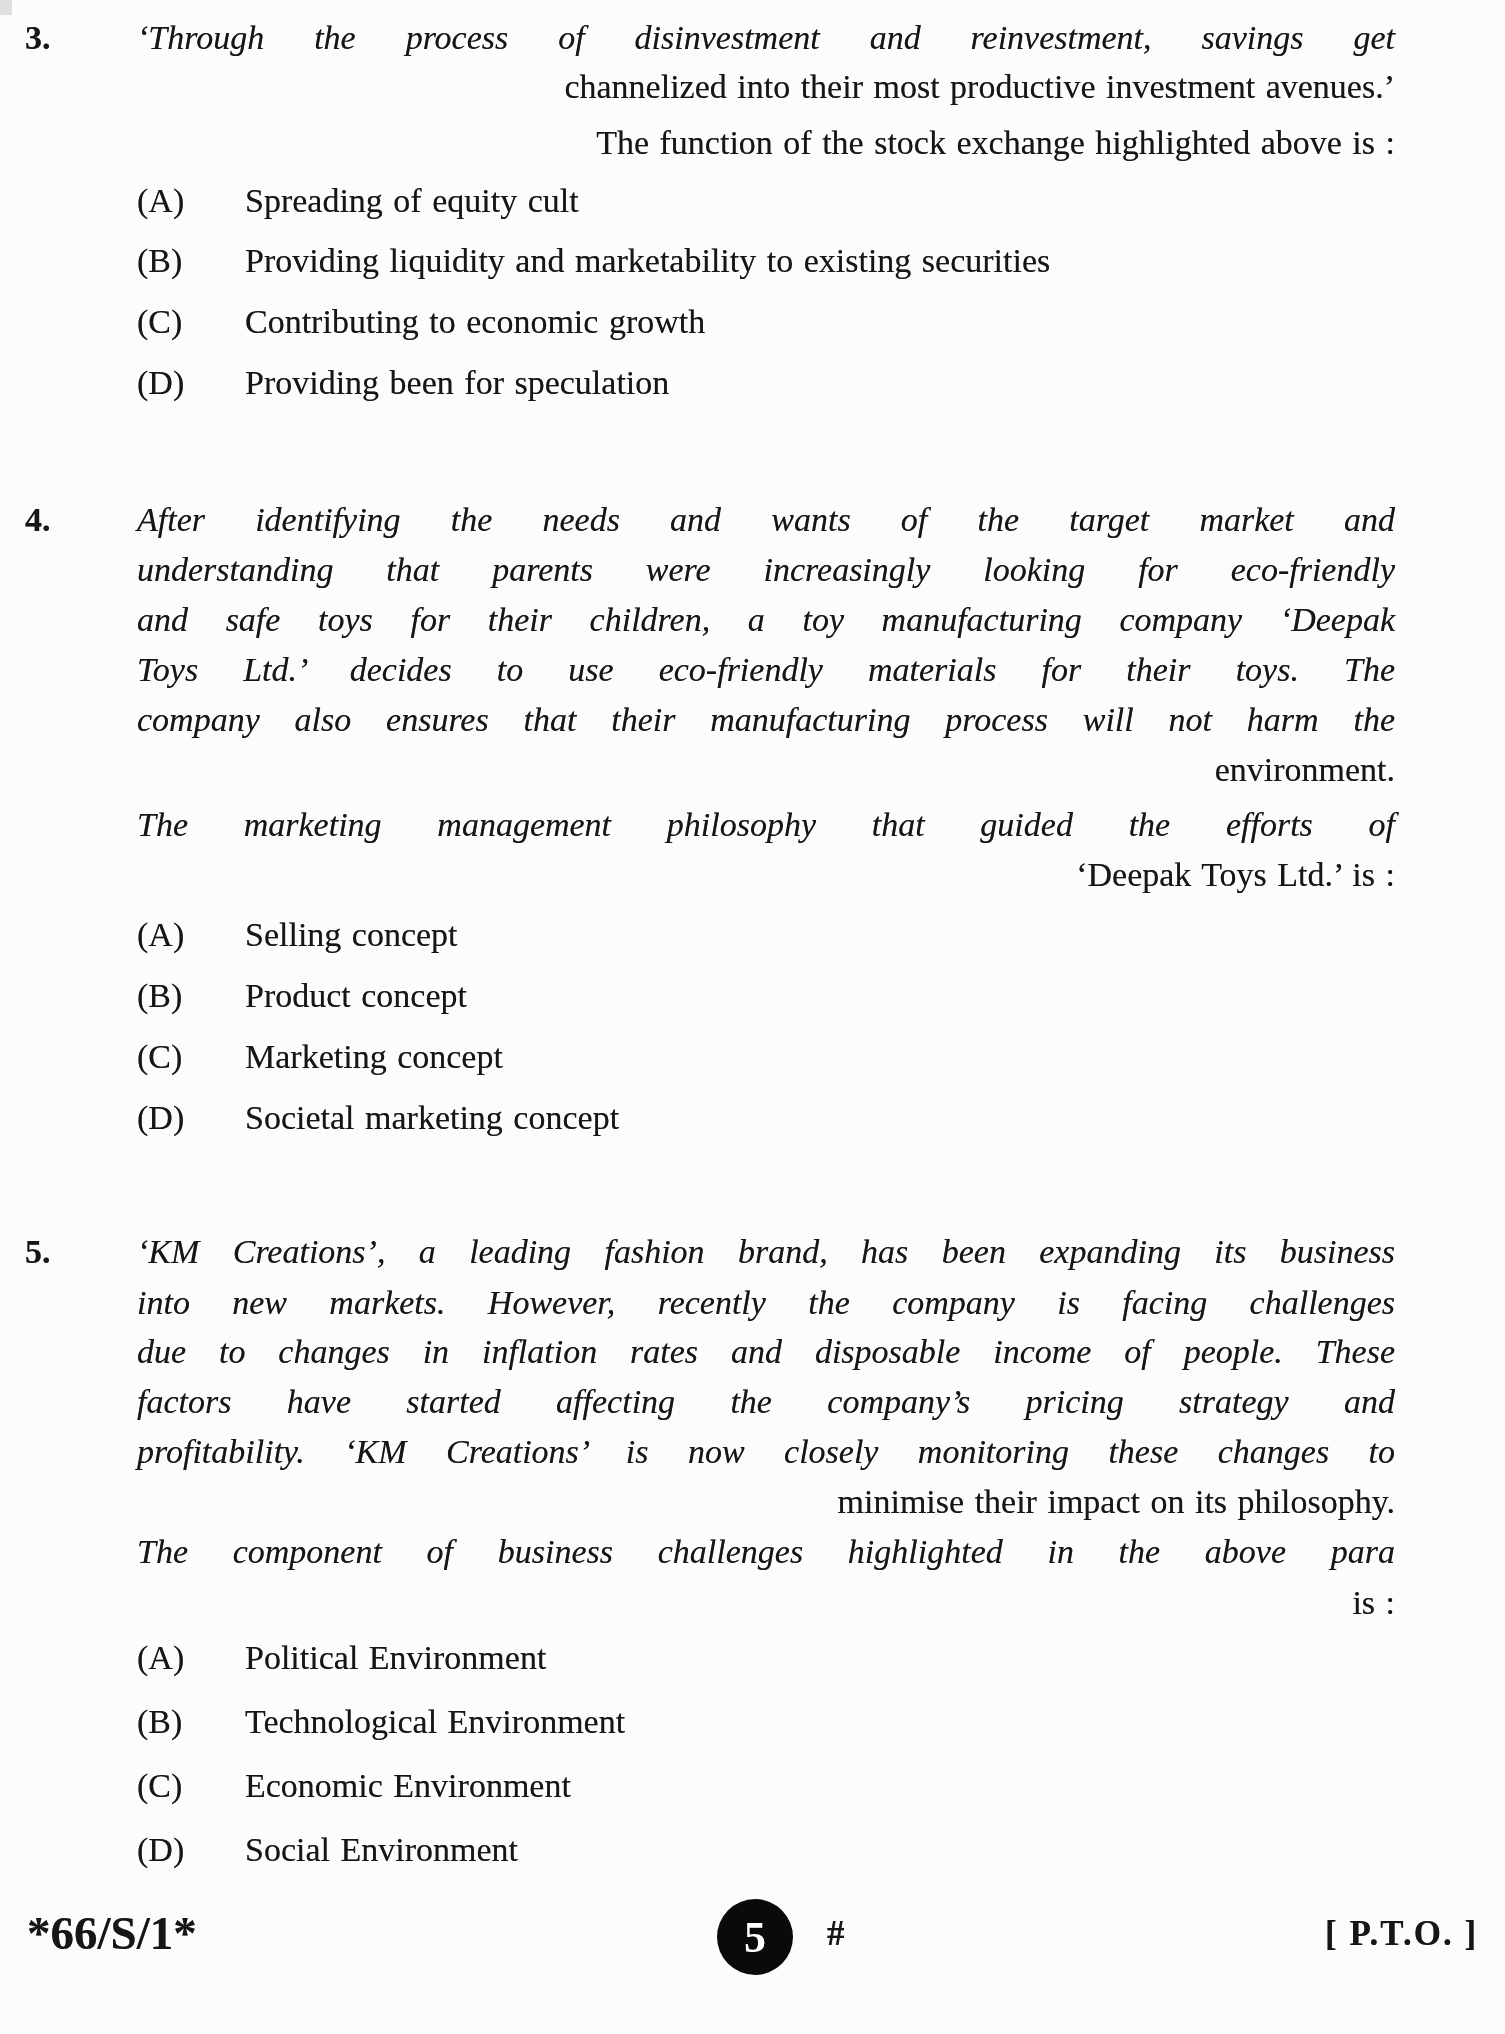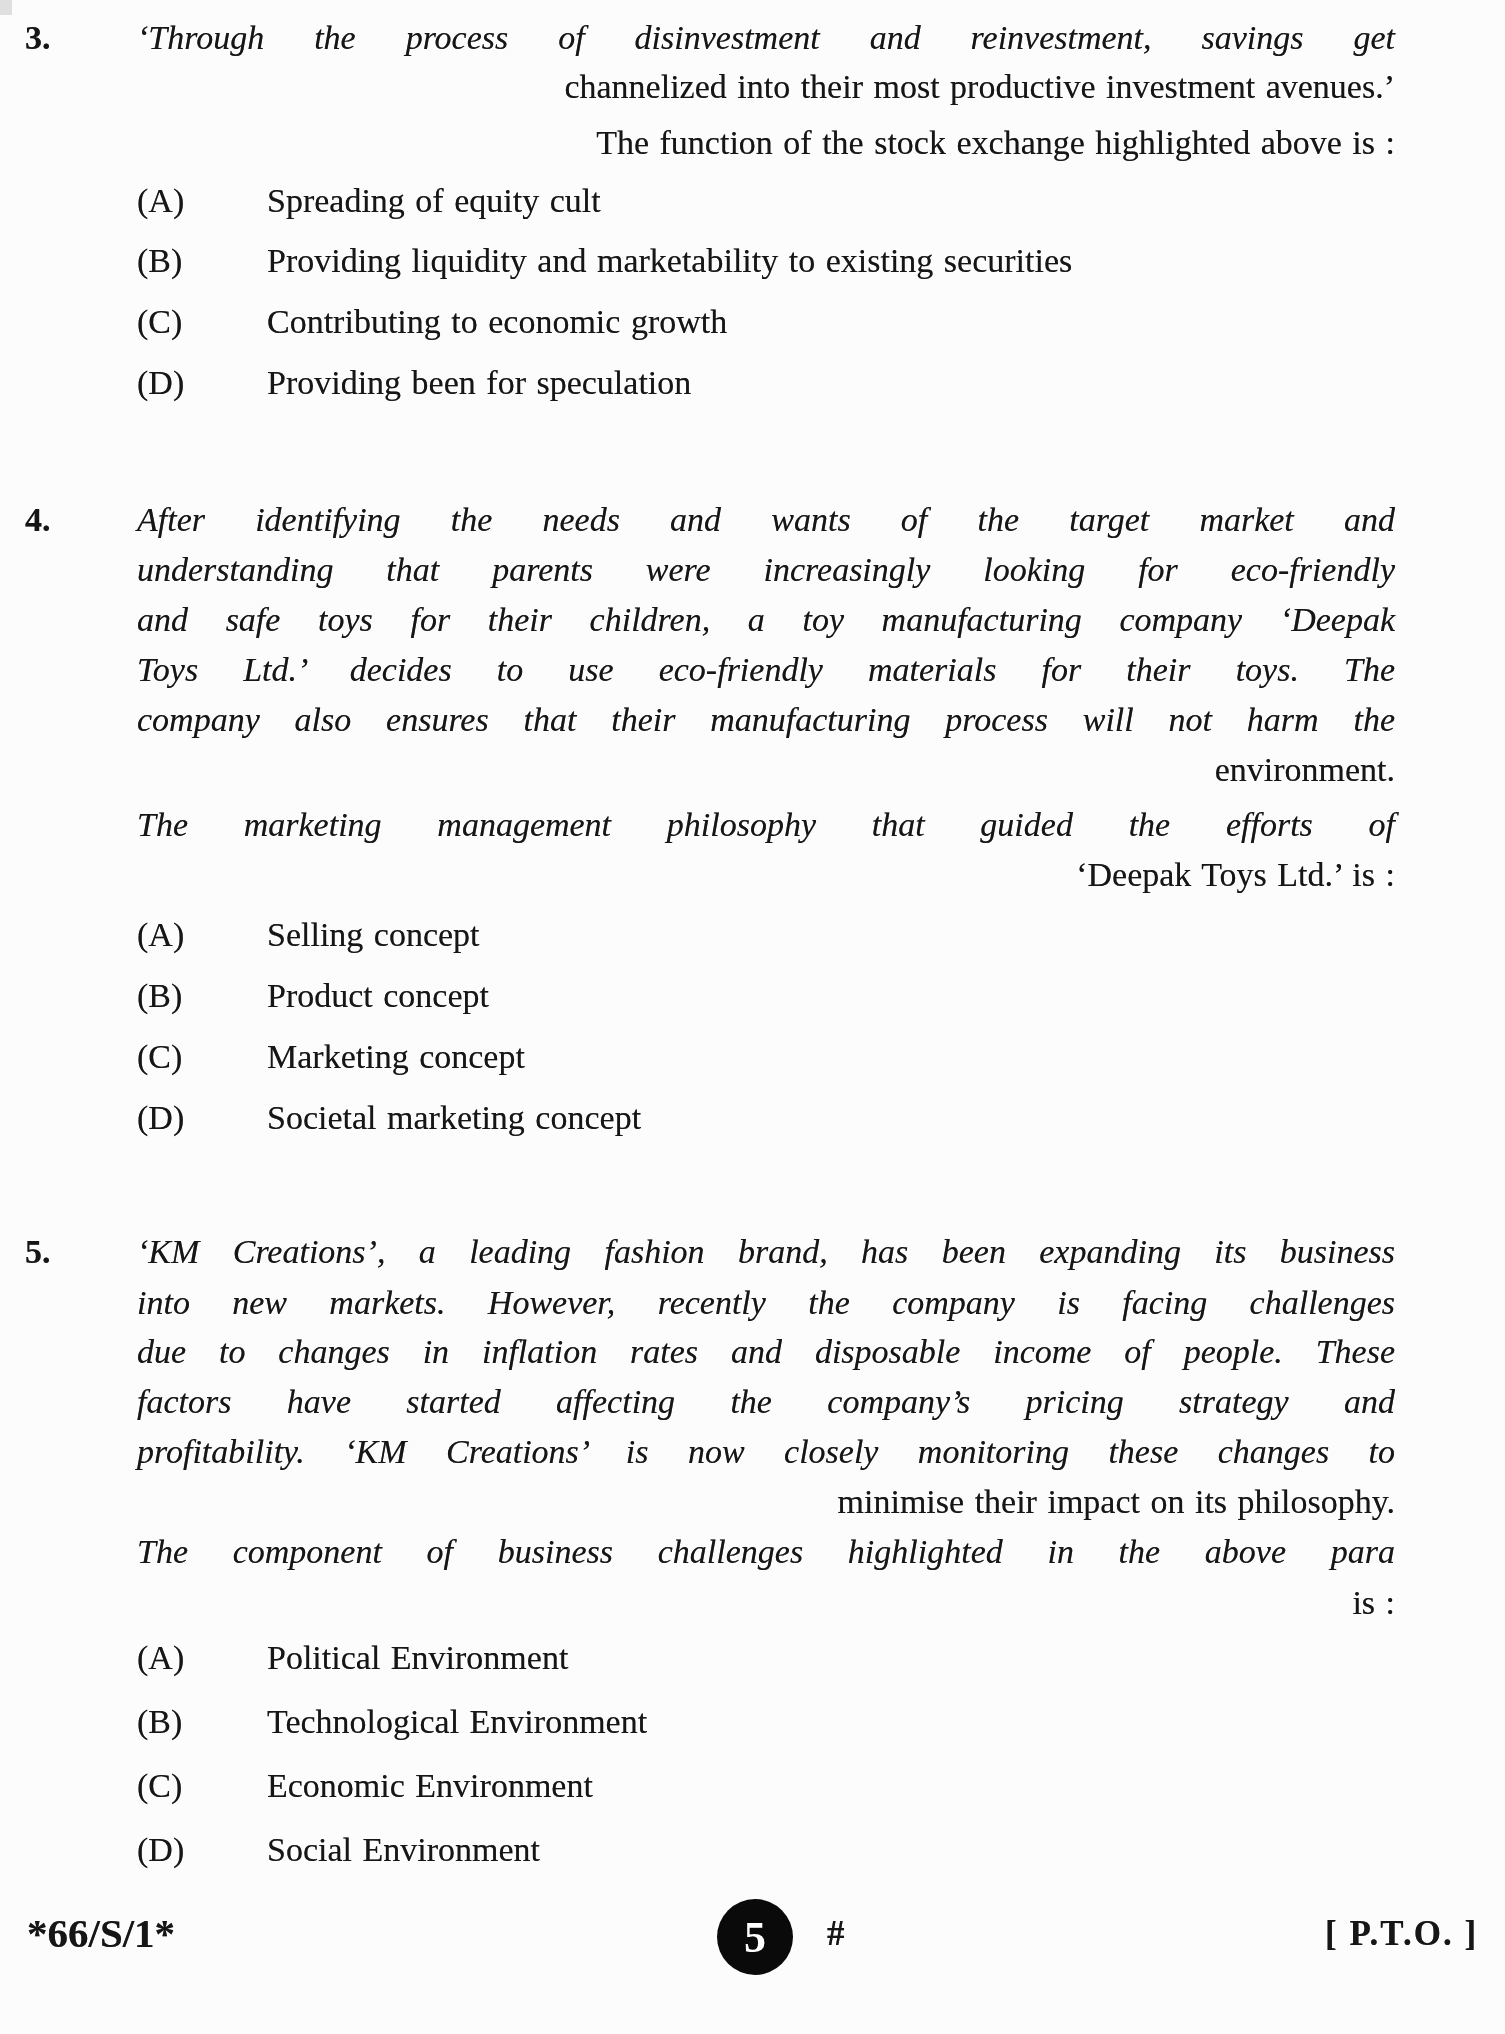--- a/index.html
+++ b/index.html
@@ -21,26 +21,26 @@
   }
   .pline{
     left:137px;width:1258px;
     white-space:normal;
   }
   .just{text-align:justify;text-align-last:justify;font-style:italic;}
   .lleft{text-align:right;word-spacing:2px;}
   .qnum{left:25px;font-weight:bold;}
   .opt{left:137px;width:1258px;}
   .optlabel{display:inline-block;width:108px;word-spacing:0;}
-  .opttext{word-spacing:2px;margin-left:22px;}
+  .opttext{word-spacing:2px;}
   .corner-artifact{
     position:absolute;left:0;top:0;width:12px;height:15px;
     background:#cfcfcf;opacity:.65;
   }
-  .footer-code{left:27px;top:1911px;font-weight:bold;font-size:41px;}
+  .footer-code{left:27px;top:1911px;font-weight:bold;font-size:47px;}
   .footer-hash{left:827px;top:1912px;font-weight:bold;font-size:35px;}
   .footer-pto{left:1325px;top:1912px;font-weight:bold;font-size:35px;letter-spacing:2px;}
   .page-badge{
     position:absolute;left:717px;top:1899px;
     width:76px;height:76px;border-radius:50%;
     background:#0a0a0a;
     display:flex;align-items:center;justify-content:center;
   }
   .page-badge span{
     color:#ffffff;font-size:44px;font-weight:bold;

